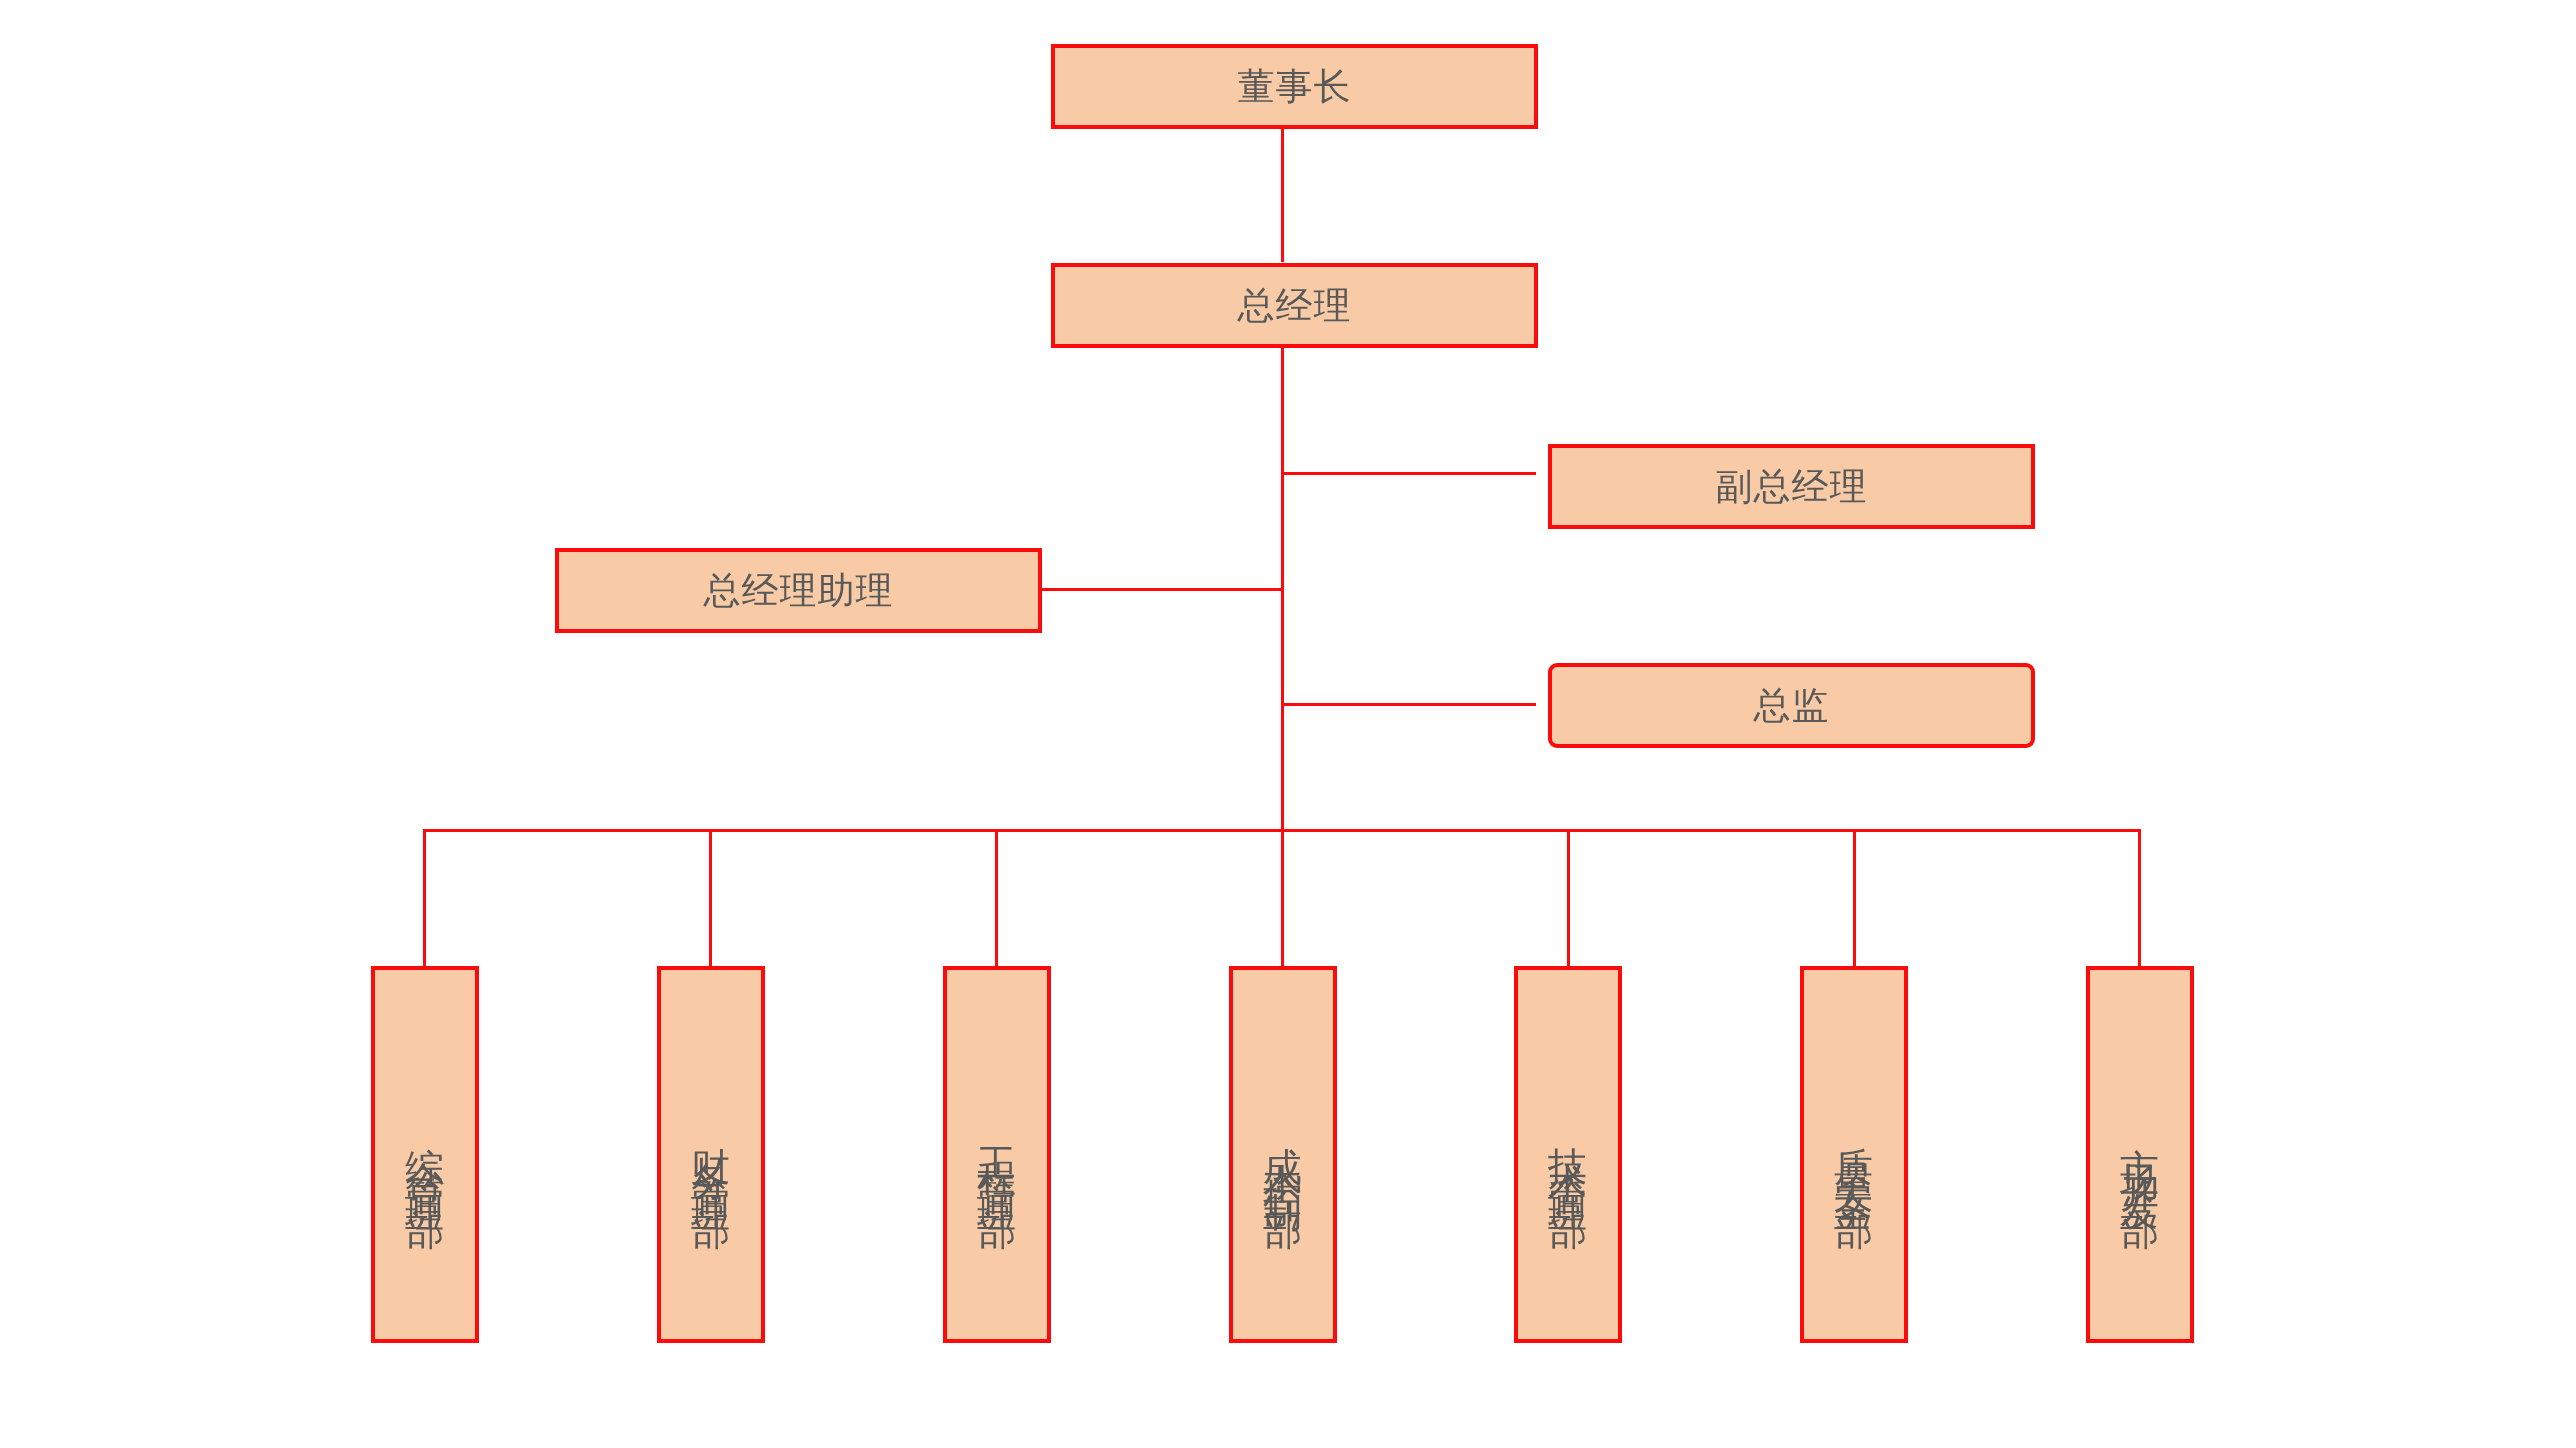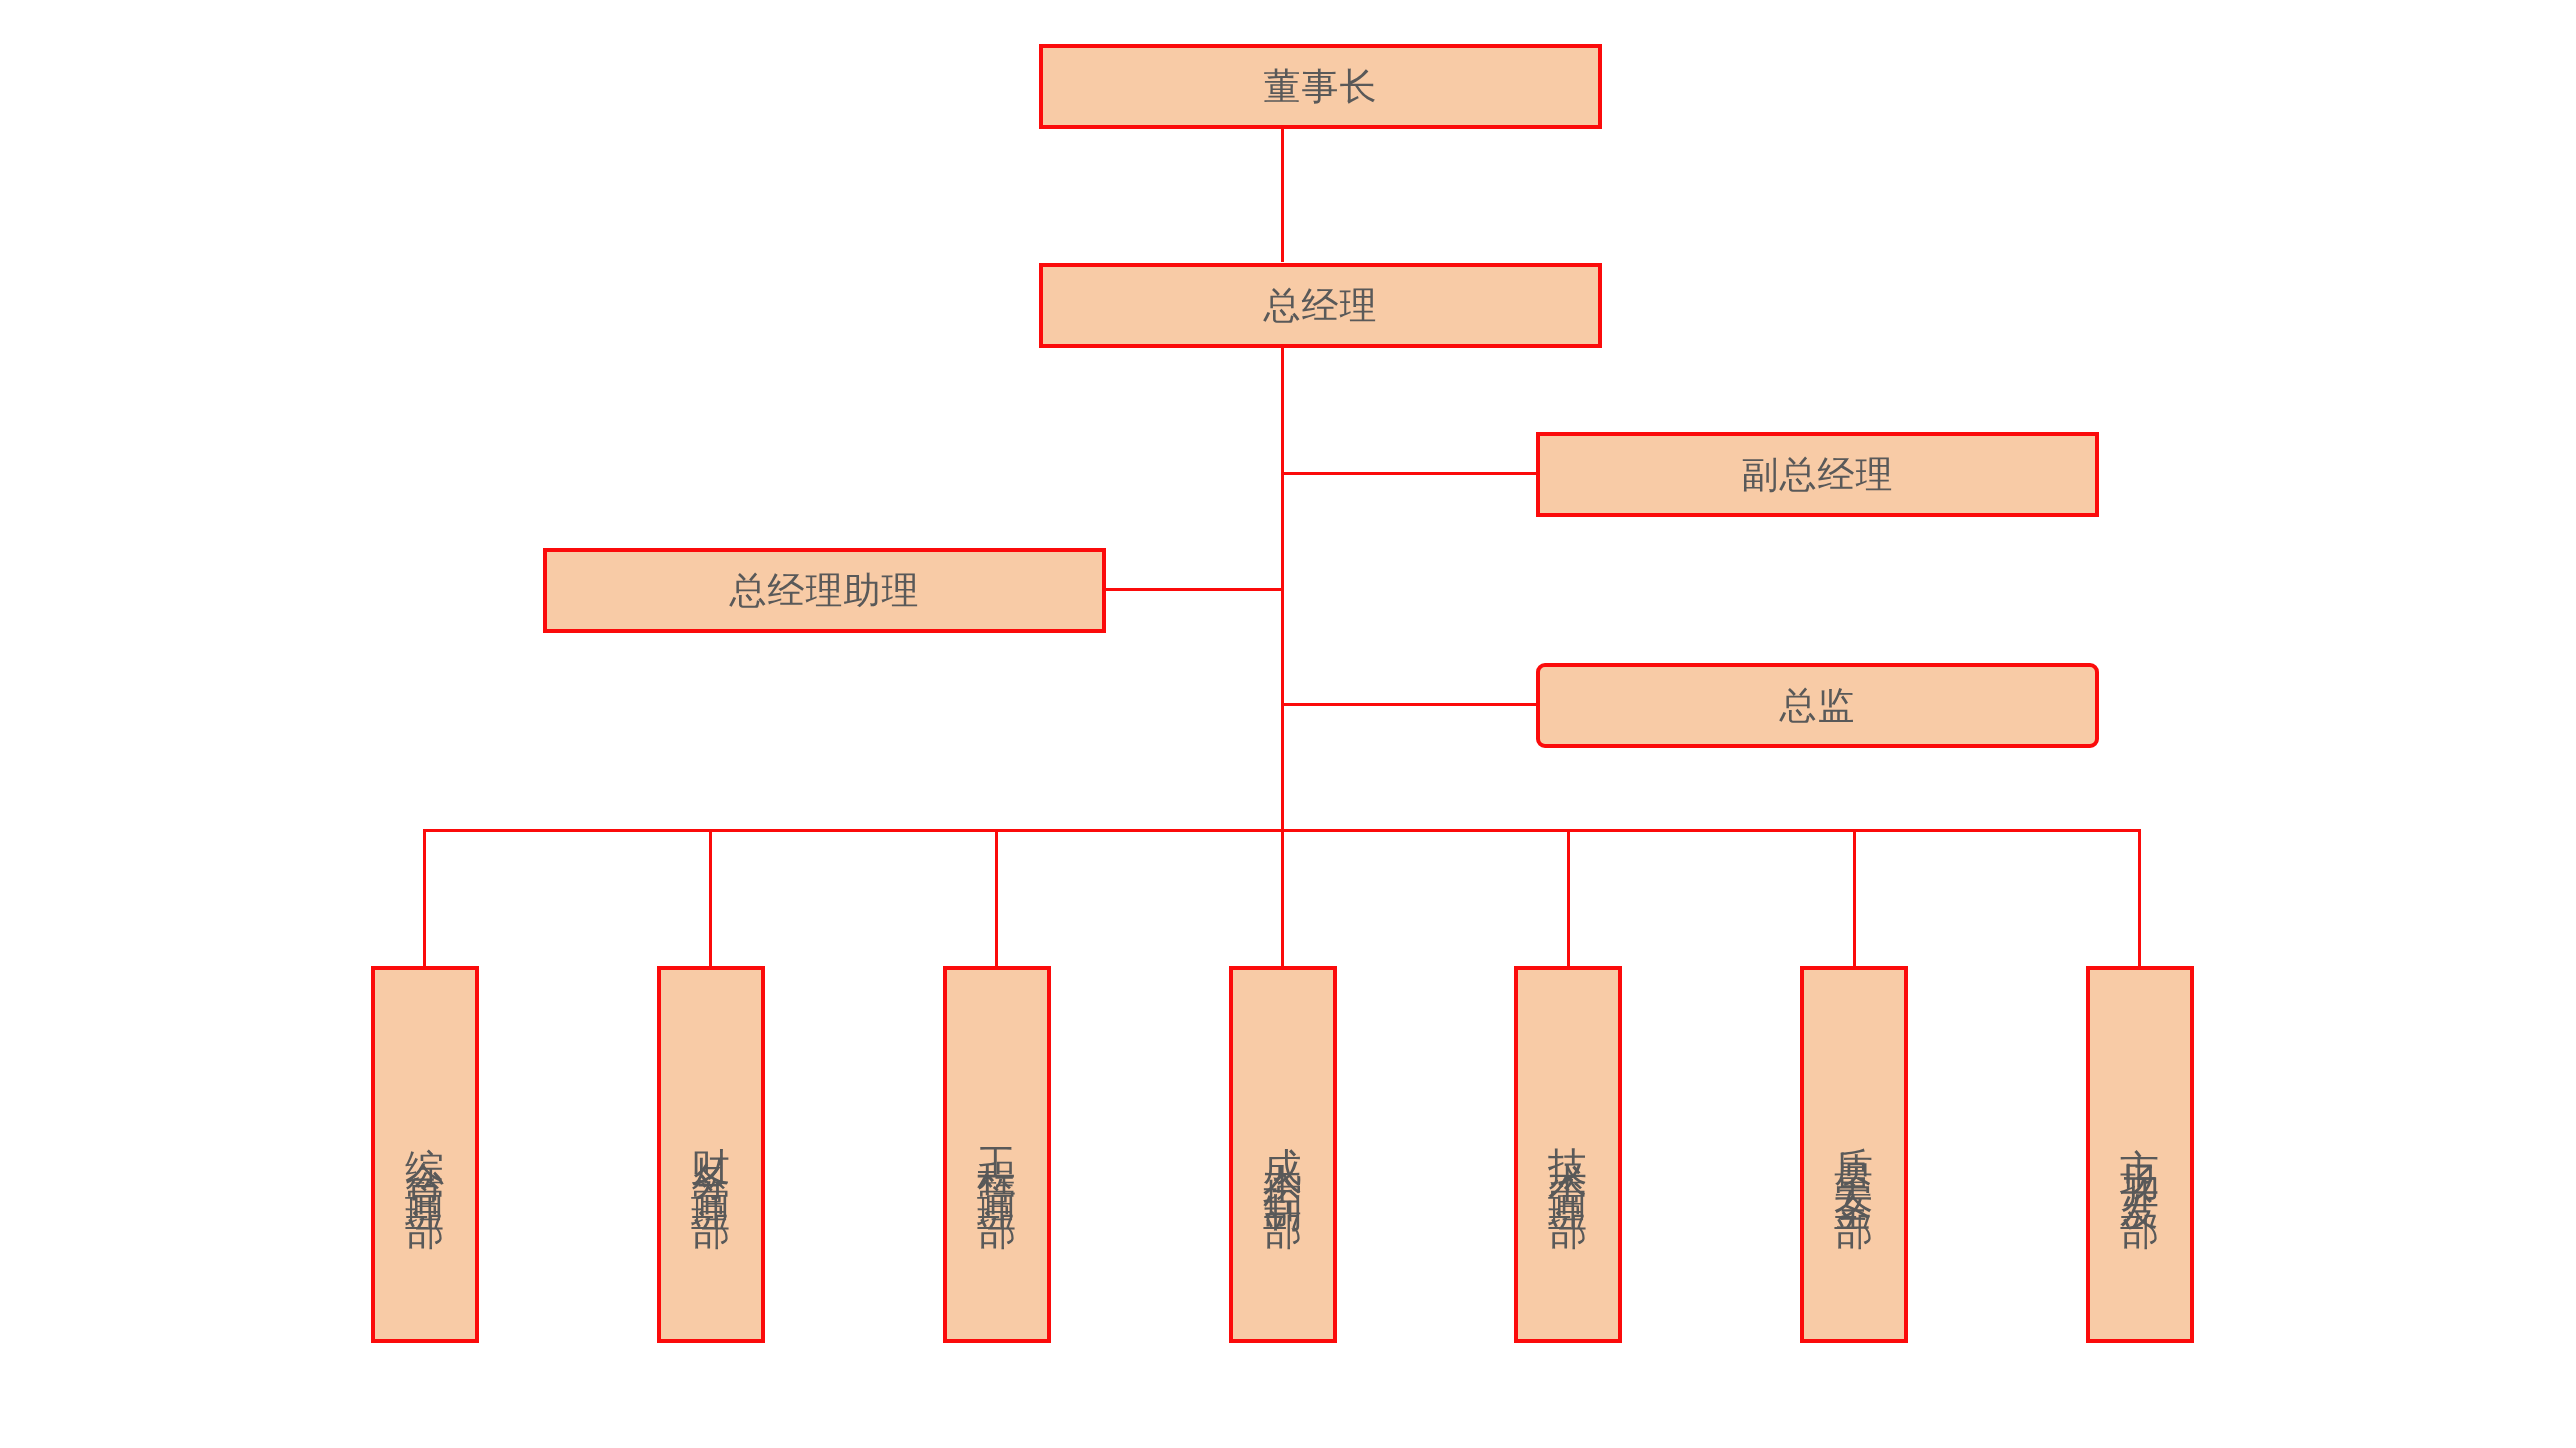--- a/index.html
+++ b/index.html
@@ -31,22 +31,23 @@
     border: 4.8px solid var(--box-border);
     box-sizing: border-box;
     display: flex;
     align-items: center;
     justify-content: center;
     color: var(--text-color);
     font-size: 37px;
     letter-spacing: 1px;
   }
   .node.horiz {
-    width: 563px;
+    width: 487px;
     height: 85px;
+    margin-left: 12px;
   }
   .node.vert {
     width: 108px;
     height: 377px;
   }
   .node.vert .vtext {
     writing-mode: vertical-rl;
     text-orientation: upright;
     font-size: 39px;
     letter-spacing: 15.5px;
@@ -79,21 +80,21 @@
   <div class="ln" style="left:2138px; top:829px; width:2.9px; height:137px;"></div>
 
   <div class="node horiz" style="left:1039px; top:44px;">
     <span>董事长</span>
   </div>
 
   <div class="node horiz" style="left:1039px; top:263px;">
     <span>总经理</span>
   </div>
 
-  <div class="node horiz" style="left:1536px; top:432px;">
+  <div class="node horiz" style="left:1536px; top:444px;">
     <span>副总经理</span>
   </div>
 
   <div class="node horiz" style="left:543px; top:548px;justify-content:center;">
     <span>总经理助理</span>
   </div>
 
   <div class="node horiz" style="left:1536px; top:663px;border-radius:9px;">
     <span>总监</span>
   </div>

